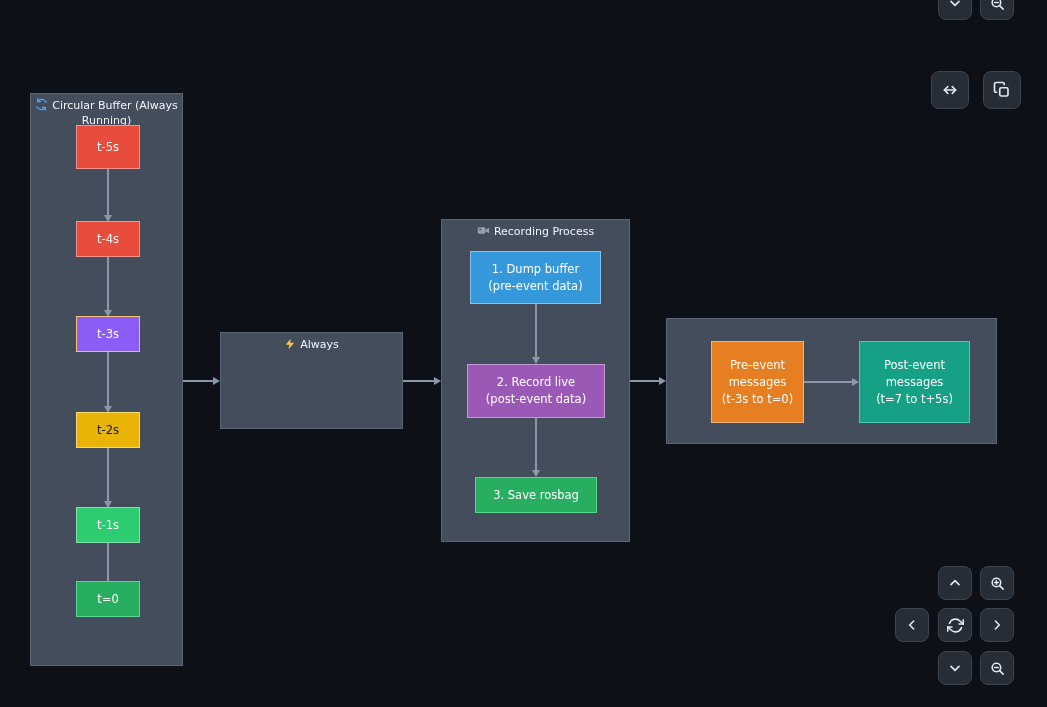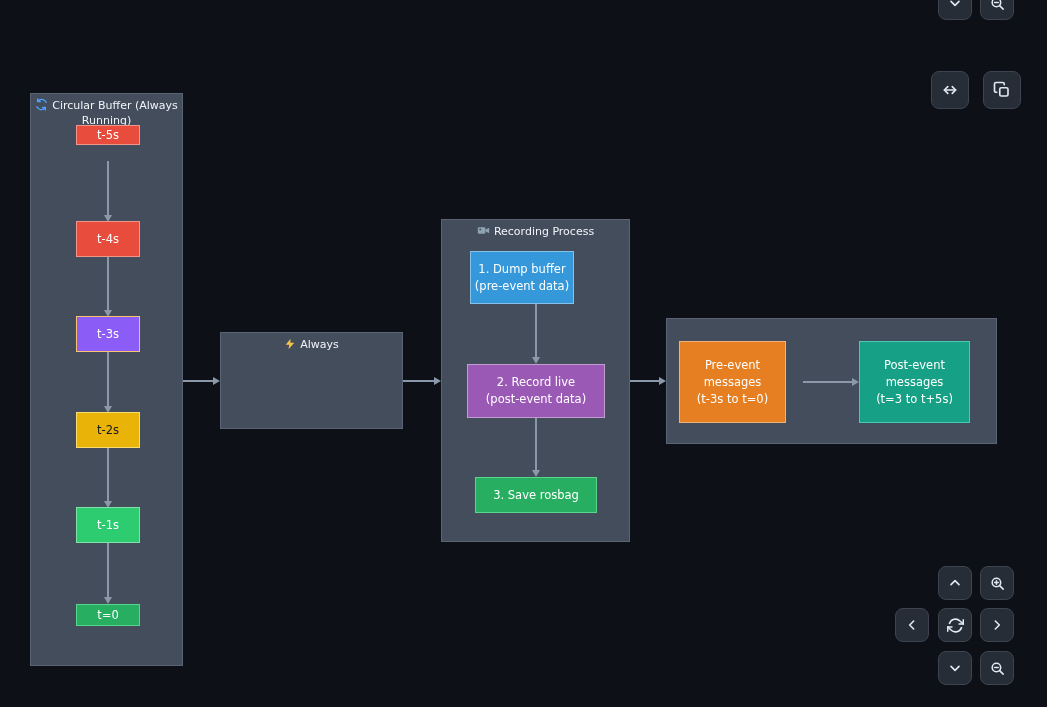--- a/index.html
+++ b/index.html
@@ -93,26 +93,26 @@
     <div class="sg-title">
       <svg class="ticon" width="13" height="13" viewBox="0 0 24 24" fill="none" stroke="#4da3ff" stroke-width="2.6" stroke-linecap="round" stroke-linejoin="round">
         <path d="M20.5 8A9 9 0 0 0 5 6.2"></path>
           <polyline points="5 1.8 5 6.6 9.8 6.6"></polyline>
         <path d="M3.5 16a9 9 0 0 0 15.5 1.8"></path>
           <polyline points="19 22.2 19 17.4 14.2 17.4"></polyline>
       </svg><span>Circular Buffer (Always
 Running)</span>
     </div>
 
-    <div class="node n-red" style="left:45px;top:31px;width:64px;height:20px">t-5s</div>
+    <div class="node n-red" style="left:45px;top:31px;width:64px;height:44px">t-5s</div>
     <div class="node n-red" style="left:45px;top:127px;width:64px;height:36px">t-4s</div>
     <div class="node n-orange" style="left:45px;top:222px;width:64px;height:36px">t-3s</div>
     <div class="node n-yellow" style="left:45px;top:318px;width:64px;height:36px">t-2s</div>
     <div class="node n-green" style="left:45px;top:413px;width:64px;height:36px">t-1s</div>
-    <div class="node n-dgreen" style="left:45px;top:510px;width:64px;height:22px">t=0</div>
+    <div class="node n-dgreen" style="left:45px;top:487px;width:64px;height:36px">t=0</div>
 
     <div class="edge v" style="left:76px;top:67px;height:54px"></div>
     <div class="edge v" style="left:76px;top:163px;height:53px"></div>
     <div class="edge v" style="left:76px;top:258px;height:54px"></div>
     <div class="edge v" style="left:76px;top:354px;height:53px"></div>
     <div class="edge v" style="left:76px;top:449px;height:54px"></div>
   </div>
 
   <div class="subgraph" style="left:220px;top:332px;width:183px;height:97px">
     <div class="sg-title">
@@ -124,38 +124,38 @@
 
   <div class="subgraph" style="left:441px;top:219px;width:189px;height:323px">
     <div class="sg-title">
       <svg class="ticon" width="13" height="13" viewBox="0 0 24 24">
         <rect x="1.5" y="6" width="14" height="12" rx="2.5" fill="#8fa3b0"></rect>
         <circle cx="6" cy="10" r="1.8" fill="#44535f"></circle>
         <path d="M15.5 10.5 22.5 7v10l-7-3.5z" fill="#8fa3b0"></path>
       </svg><span>Recording Process</span>
     </div>
 
-    <div class="node n-blue" style="left:28px;top:31px;width:104px;height:53px">1. Dump buffer
+    <div class="node n-blue" style="left:28px;top:31px;width:131px;height:53px">1. Dump buffer
 (pre-event data)</div>
     <div class="node n-purple" style="left:25px;top:144px;width:138px;height:54px">2. Record live
 (post-event data)</div>
     <div class="node n-dgreen" style="left:33px;top:257px;width:122px;height:36px">3. Save rosbag</div>
 
     <div class="edge v" style="left:93px;top:84px;height:53px"></div>
     <div class="edge v" style="left:93px;top:198px;height:52px"></div>
   </div>
 
   <div class="subgraph" style="left:666px;top:318px;width:331px;height:126px">
 
-    <div class="node n-dorange" style="left:12px;top:22px;width:107px;height:82px">Pre-event
+    <div class="node n-dorange" style="left:44px;top:22px;width:93px;height:82px">Pre-event
 messages
 (t-3s to t=0)</div>
     <div class="node n-teal" style="left:192px;top:22px;width:111px;height:82px">Post-event
 messages
-(t=3 to t+5s)</div>
+(t=7 to t+5s)</div>
 
     <div class="edge h" style="left:136px;top:62px;width:49px"></div>
   </div>
 
   <div class="edge h" style="left:183px;top:380px;width:30px"></div>
   <div class="edge h" style="left:403px;top:380px;width:31px"></div>
   <div class="edge h" style="left:630px;top:380px;width:29px"></div>
 </div>
 
 <button class="ctl" style="left:938px;top:-14px">

